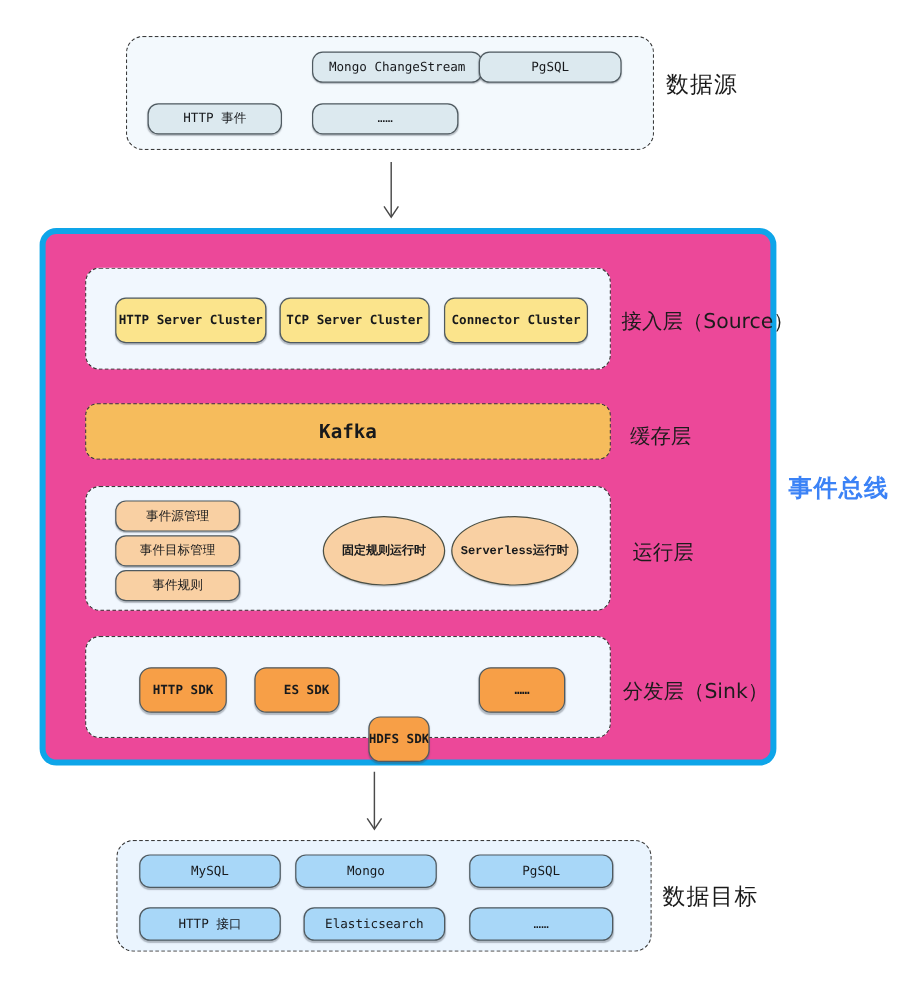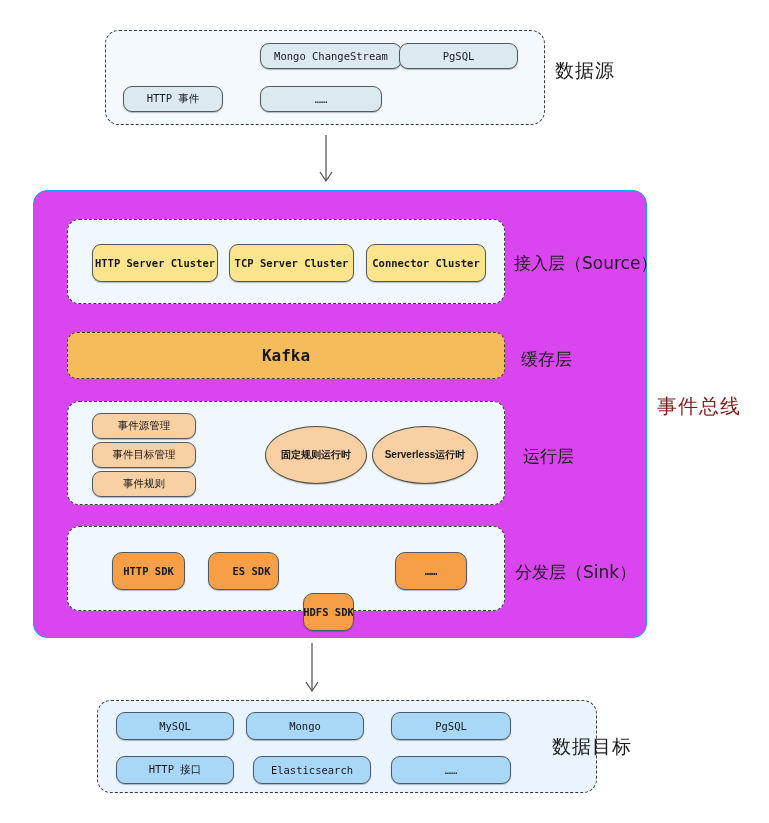--- a/index.html
+++ b/index.html
@@ -9,22 +9,22 @@
     overflow:hidden;
   }
   
   .dashed-box{
     position:absolute;border:1.4px dashed var(--border-dark,#3b3b3b);
     border-radius:14px;box-sizing:border-box;
   }
   .bg-lightblue{background:var(--container-blue,#f1f7fe);}
   
   .solid-box{
-    position:absolute;border:1px solid #0ea5e9;border-radius:14px;
-    background:#d946ef;box-sizing:border-box;
+    position:absolute;border:5px solid #0ea5e9;border-radius:14px;
+    background:#ec4899;box-sizing:border-box;
   }
   
   .pill{
     position:absolute;display:flex;align-items:center;justify-content:center;
     border:1px solid #4f5a60;border-radius:9px;box-sizing:border-box;
     font-family:"DejaVu Sans Mono",monospace;font-size:10.5px;font-weight:500;
     color:#17191c;box-shadow:0 1px 1px rgba(60,70,80,.35);
     white-space:nowrap;overflow:hidden;
   }
   .pill-src{background:var(--source-pill,#dce9ef);height:26px;}
@@ -35,45 +35,45 @@
   .kafka-bar{
     position:absolute;display:flex;align-items:center;justify-content:center;
     border:1.4px dashed var(--border-dark,#3b3b3b);border-radius:10px;box-sizing:border-box;
     background:var(--kafka-orange,#f6bc5c);
     font-family:"DejaVu Sans Mono",monospace;font-size:16px;font-weight:600;color:#17191c;
   }
   .ellipse{
     position:absolute;display:flex;align-items:center;justify-content:center;
     border:1px solid #4a4f44;border-radius:50%;box-sizing:border-box;
     background:var(--peach-pill,#f9d0a3);
-    font-family:Liberation Sans, sans-serif;font-size:10px;font-weight:600;color:#17191c;
+    font-family:Liberation Mono, monospace;font-size:10px;font-weight:600;color:#17191c;
     box-shadow:0 1px 1px rgba(60,70,80,.3);white-space:nowrap;
   }
   .layer-label{
     position:absolute;font-size:17px;font-weight:500;color:#1c1c1c;white-space:nowrap;
   }
   .group-label{
     position:absolute;font-size:19px;font-weight:500;color:#1a1a1a;
     letter-spacing:1px;white-space:nowrap;
   }
   .bus-label{
-    position:absolute;font-size:20px;font-weight:400;color:#7f1d1d;
+    position:absolute;font-size:20px;font-weight:700;color:#3b82f6;
     letter-spacing:1px;white-space:nowrap;
   }
   .arrow{position:absolute;}
 </style>
 </head>
 <body>
 
 <div class="canvas">
 
   <div class="dashed-box" style="left:105px;top:30px;width:440px;height:95px;background:var(--source-container,#f3f9fd);">
     <div class="pill pill-src" style="left:154px;top:12px;width:142px;">Mongo ChangeStream</div>
     <div class="pill pill-src" style="left:293px;top:12px;width:119px;">PgSQL</div>
-    <div class="pill pill-src" style="left:17px;top:55px;width:100px;">HTTP 事件</div>
+    <div class="pill pill-src" style="left:17px;top:55px;width:112px;">HTTP 事件</div>
     <div class="pill pill-src" style="left:154px;top:55px;width:122px;">……</div>
   </div>
   <div class="group-label" style="left:555px;top:58px;">数据源</div>
 
   <svg class="arrow" style="left:318px;top:135px;" width="16" height="48" viewBox="0 0 16 48">
     <line x1="8" y1="0" x2="8" y2="45" stroke="#4a4a4a" stroke-width="1.2"></line>
     <polyline points="2,37 8,46 14,37" fill="none" stroke="#4a4a4a" stroke-width="1.2"></polyline>
   </svg>
 
   <div class="solid-box" style="left:33px;top:190px;width:614px;height:448px;">
@@ -106,21 +106,21 @@
     <div class="layer-label" style="left:481px;top:370px;">分发层（Sink）</div>
   </div>
 
   <div class="bus-label" style="left:657px;top:393px;">事件总线</div>
 
   <svg class="arrow" style="left:304px;top:643px;" width="16" height="50" viewBox="0 0 16 50">
     <line x1="8" y1="0" x2="8" y2="47" stroke="#4a4a4a" stroke-width="1.2"></line>
     <polyline points="2,39 8,48 14,39" fill="none" stroke="#4a4a4a" stroke-width="1.2"></polyline>
   </svg>
 
-  <div class="dashed-box" style="left:97px;top:700px;width:500px;height:93px;background:var(--target-container,#eaf4fe);">
+  <div class="dashed-box" style="left:97px;top:700px;width:446px;height:93px;background:var(--target-container,#eaf4fe);">
     <div class="pill pill-blue" style="left:18px;top:11px;width:118px;">MySQL</div>
     <div class="pill pill-blue" style="left:148px;top:11px;width:118px;">Mongo</div>
     <div class="pill pill-blue" style="left:293px;top:11px;width:120px;">PgSQL</div>
     <div class="pill pill-blue" style="left:18px;top:55px;width:118px;">HTTP 接口</div>
     <div class="pill pill-blue" style="left:155px;top:55px;width:118px;">Elasticsearch</div>
     <div class="pill pill-blue" style="left:293px;top:55px;width:120px;">……</div>
   </div>
   <div class="group-label" style="left:552px;top:734px;">数据目标</div>
 
 </div>

